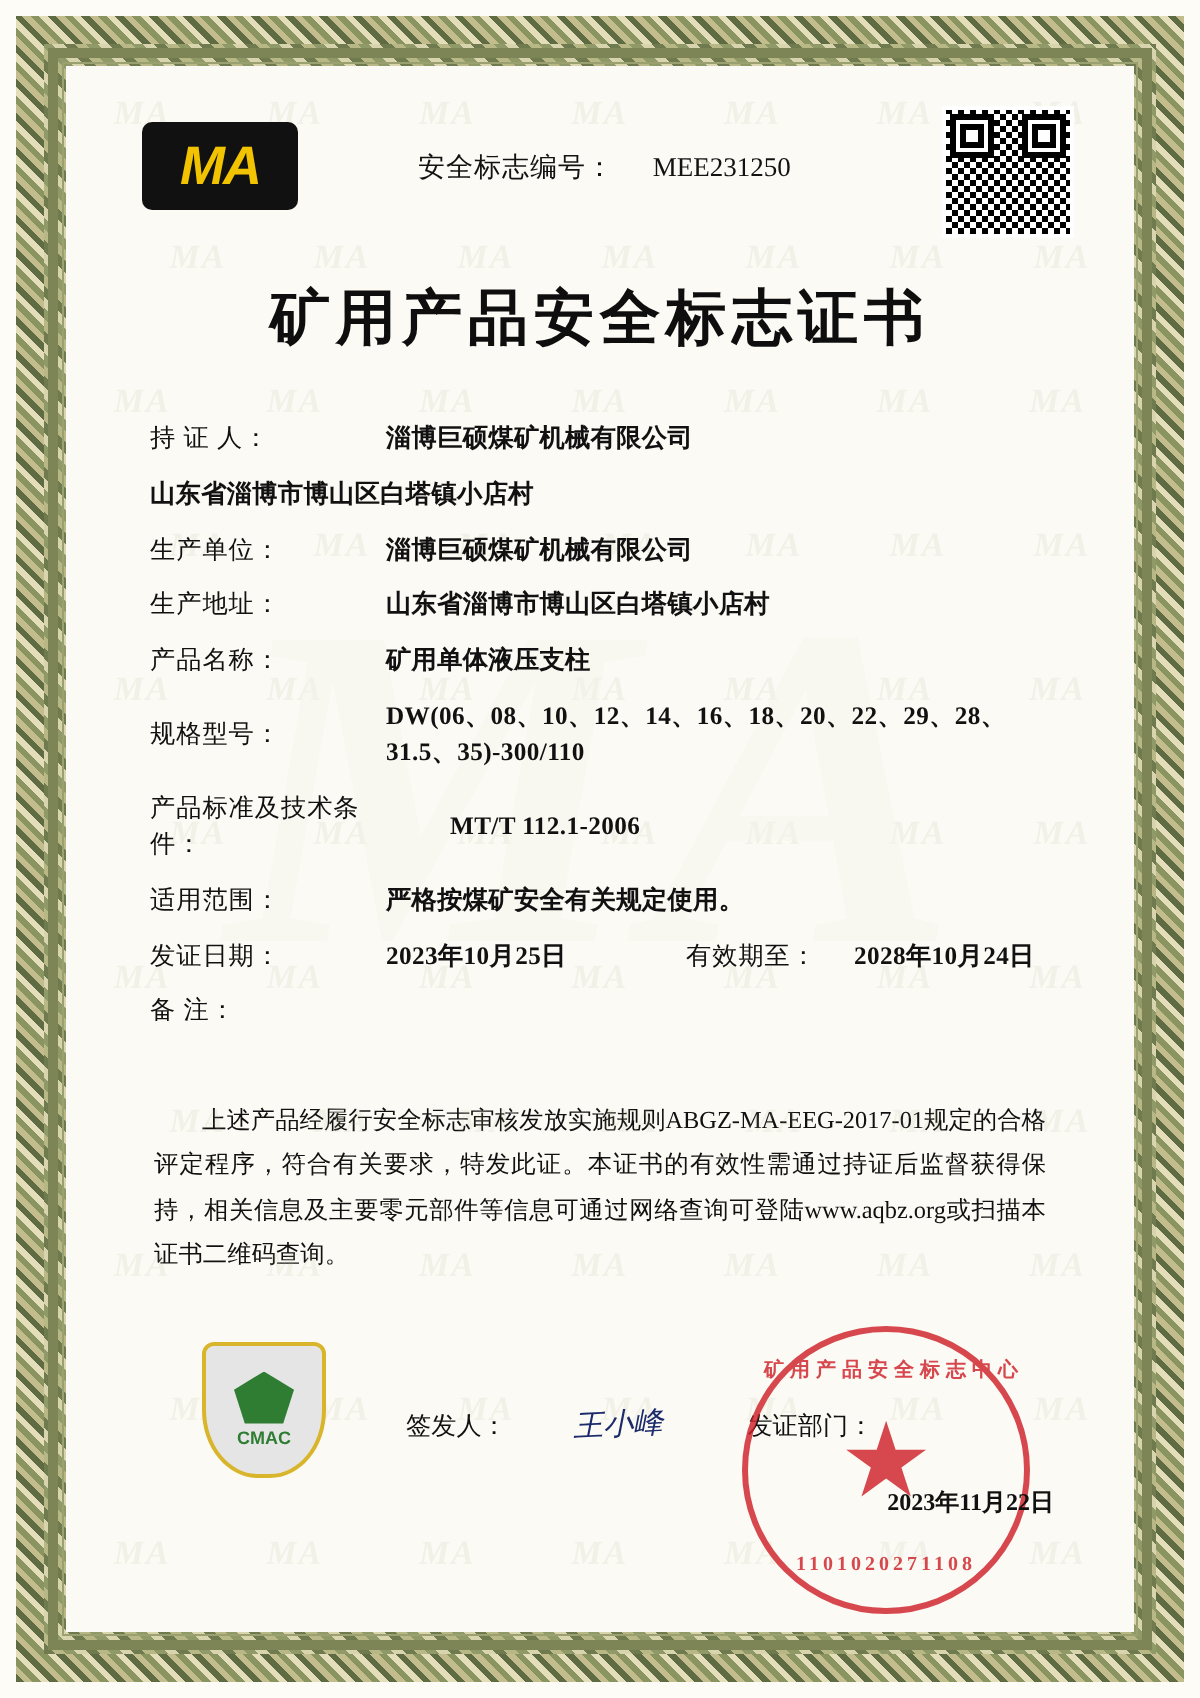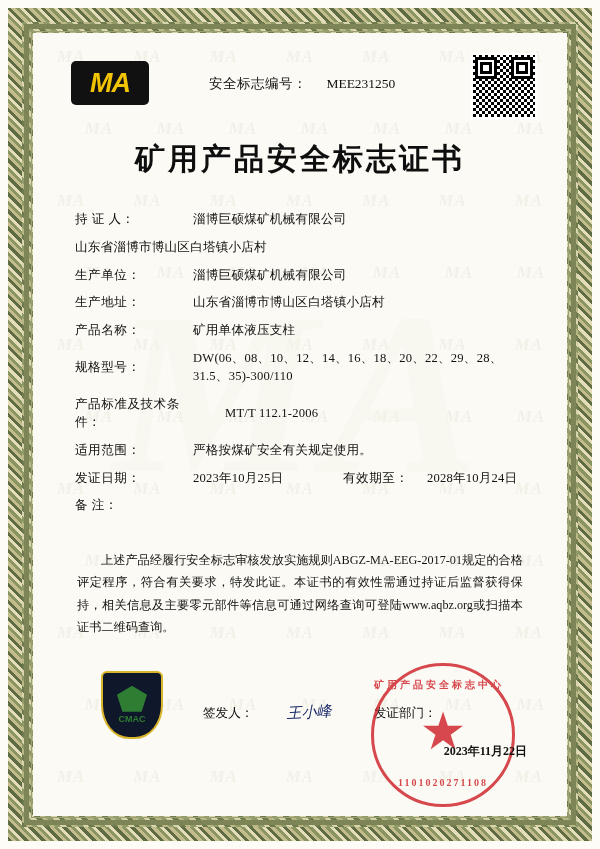--- a/index.html
+++ b/index.html
@@ -177,21 +177,21 @@
     line-height: 1.45;
   }
   .flabel {
     width: 118px;
     flex: 0 0 auto;
     letter-spacing: 0.5px;
     font-weight: normal;
   }
   .fvalue {
     flex: 1 1 auto;
-    font-weight: normal;
+    font-weight: bold;
     letter-spacing: 0.2px;
   }
   .frow.dual .fvalue { flex: 0 0 auto; width: 150px; }
   .frow.dual .flabel2 {
     width: 84px;
     flex: 0 0 auto;
     letter-spacing: 0.5px;
   }
   .std-row .fvalue { padding-left: 32px; }
 
@@ -214,21 +214,21 @@
   .cmac {
     position: absolute;
     left: 68px;
     top: 6px;
     width: 58px;
     height: 64px;
   }
   .cmac-shield {
     width: 58px;
     height: 64px;
-    background: #0f172a;
+    background: #e5e5e5;
     border-radius: 6px 6px 28px 28px / 6px 6px 34px 34px;
     border: 2px solid #d9b52c;
     display: flex;
     flex-direction: column;
     align-items: center;
     justify-content: center;
   }
   .cmac-inner {
     width: 30px; height: 26px;
     background: #2f7d32;
@@ -275,21 +275,21 @@
     position: absolute;
     left: 50%; top: 48%;
     transform: translate(-50%, -50%);
     color: #cf2229;
     font-size: 52px;
     line-height: 1;
   }
   .seal-top {
     position: absolute;
     left: 0; right: 0; top: 12px;
-    text-align: left;
+    text-align: right;
     font-size: 10px;
     color: #cf2229;
     letter-spacing: 3px;
     font-weight: bold;
   }
   .seal-bottom {
     position: absolute;
     left: 0; right: 0; bottom: 16px;
     text-align: center;
     font-size: 10px;

